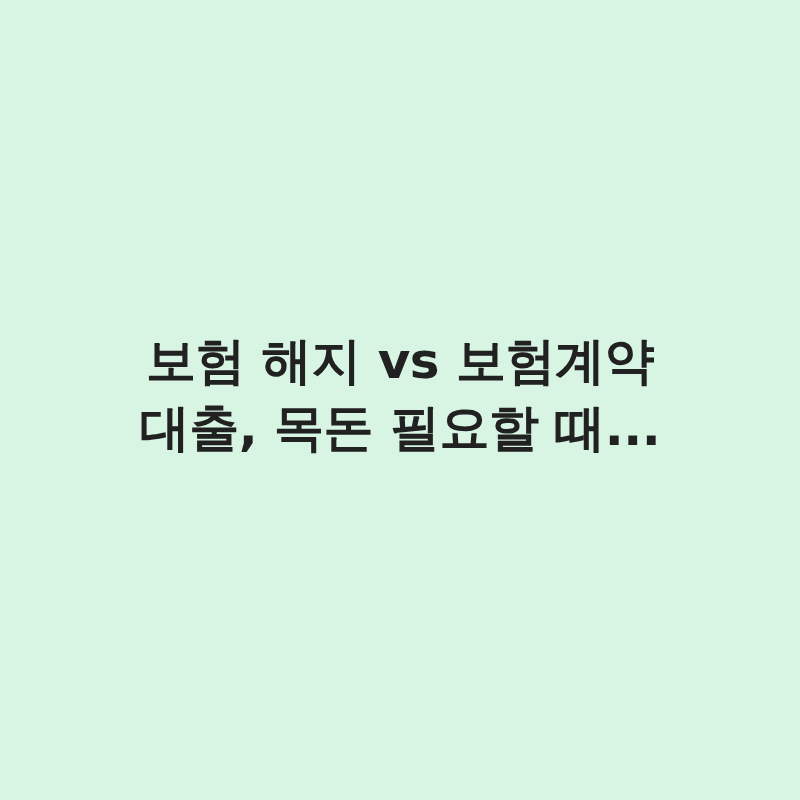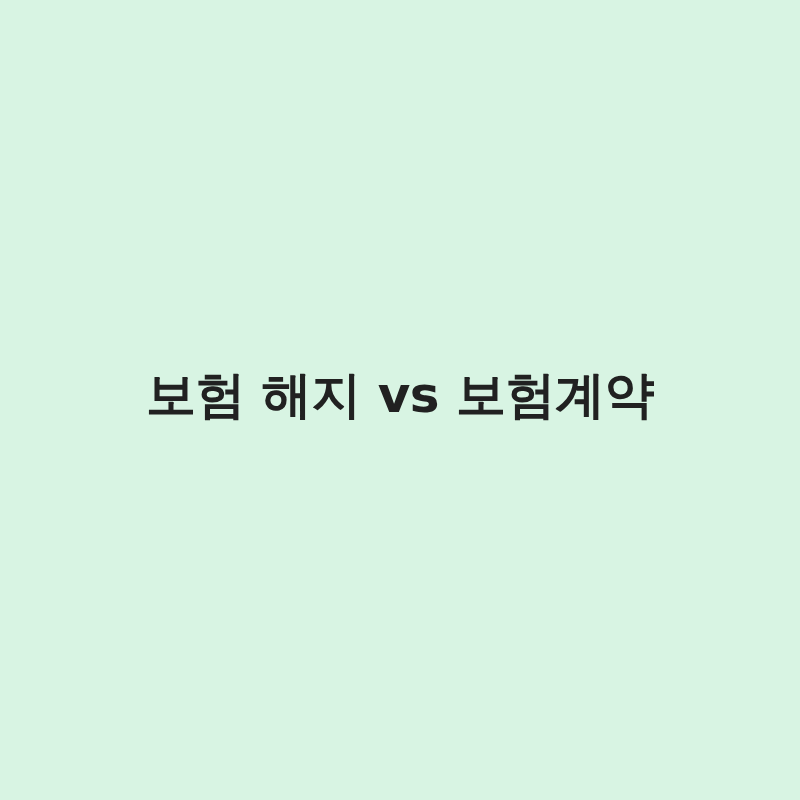--- a/index.html
+++ b/index.html
@@ -53,16 +53,17 @@
 </style>
 </head>
 <body>
 
 <div class="thumbnail-canvas">
 
   <div class="headline-block">
 
     <span class="headline-line">보험 해지 vs 보험계약</span>
 
+    <span class="headline-line">대출, 목돈 필요할 때...</span>
 
   </div>
 
 </div>
 
 </body></html>

